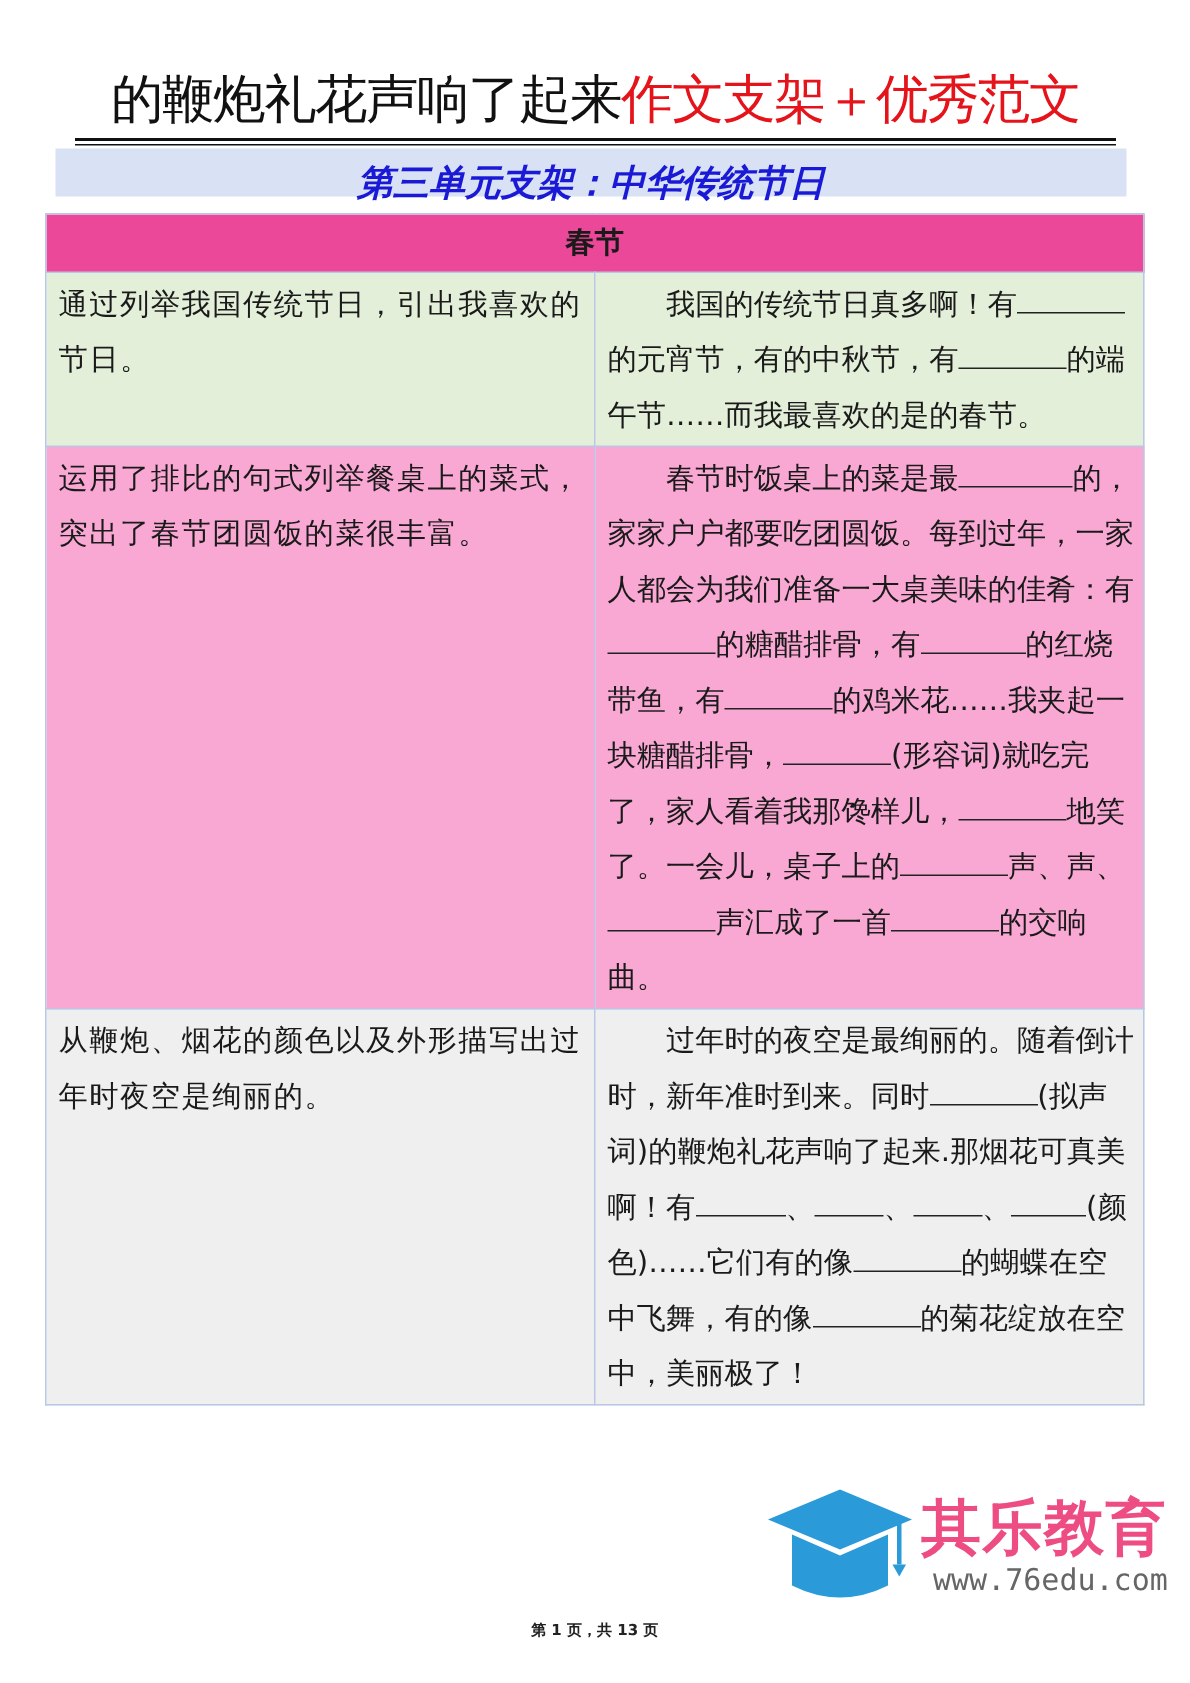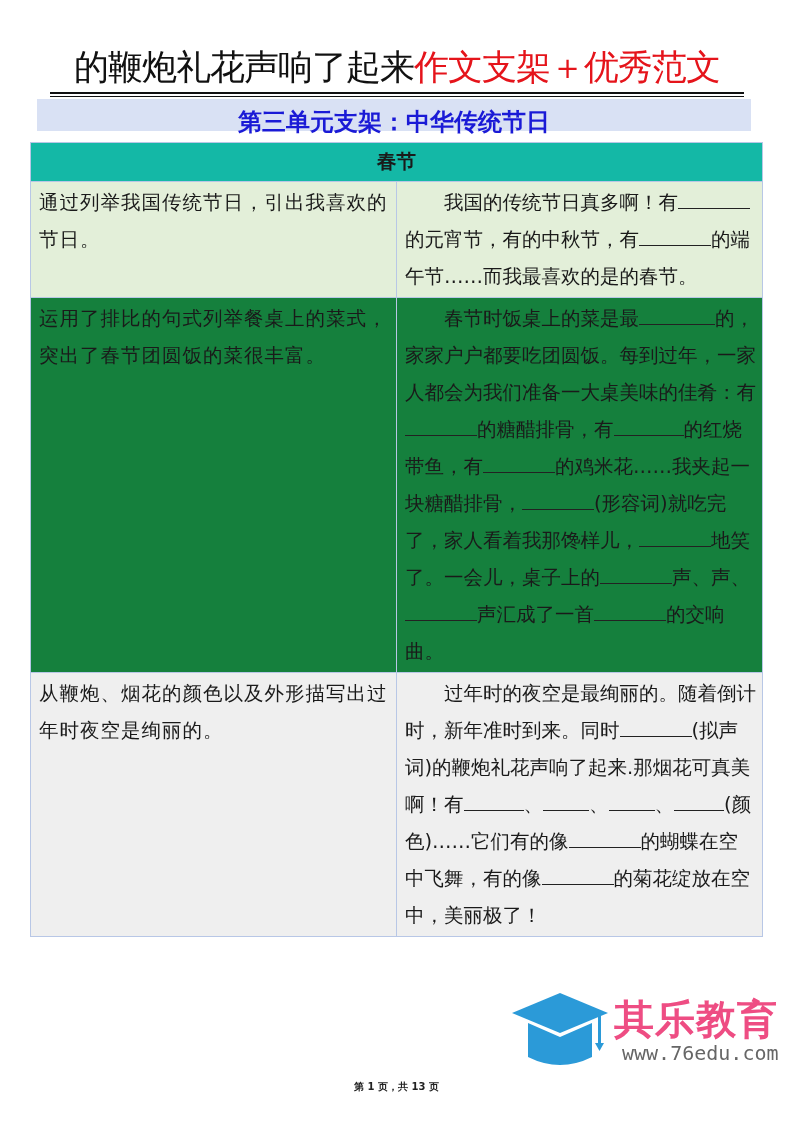--- a/index.html
+++ b/index.html
@@ -4,28 +4,28 @@
 <style>
   html, body { margin:0; padding:0; background:#ffffff; }
   body { width:793px; height:1122px; position:relative; overflow:hidden;
          font-family:"DejaVu Sans", "Liberation Sans", sans-serif; color:#1a1a1a; }
   .title { position:absolute; left:32px; top:44px; width:730px; text-align:center;
            font-size:35px; line-height:46px; letter-spacing:-1px; white-space:nowrap; }
   .title .black { color:#111; }
   .title .red { color:#e5141b; }
   .rule { position:absolute; left:50px; width:694px; height:2px; background:#111; }
   .banner { position:absolute; left:37px; top:99px; width:714px; height:32px; background:#d9e1f4;
-            text-align:center; color:#1a1ad6; font-weight:bold; font-size:24px; line-height:46px; }
+            text-align:center; color:#1a1ad6; font-weight:bold; font-size:24px; line-height:46px;font-style:italic; }
   table { position:absolute; left:30px; top:142px; width:733px; border-collapse:collapse; table-layout:fixed; }
   td { border:1px solid #b8c7e6; vertical-align:top; font-size:19.5px; line-height:37px; padding:2px 6px 2px 8px; }
-  td.head { text-align:center; font-weight:bold; background:#14b8a6; height:34px; line-height:38px; padding:0; }
+  td.head { text-align:center; font-weight:bold; background:#ec4899; height:34px; line-height:38px; padding:0; }
   td.left { width:150px; letter-spacing:1px; }
   .green td { background:#e3efd9; }
   .yellow td { background:#fef2d0; }
-  .peach td { background:#15803d; }
+  .peach td { background:#f9a8d4; }
   .grey td { background:#efefef; }
   p { margin:0; text-indent:2em; }
   .blank { display:inline-block; border-bottom:1.5px solid #222; height:22px; vertical-align:baseline; }
   .footer { position:absolute; left:0; width:793px; top:1080px; text-align:center; font-size:10px; color:#222;font-weight:bold; }
   .logo { position:absolute; left:510px; top:991px; width:283px; height:82px; }
   .logo-cn { position:absolute; left:104px; top:4px; color:#ee4d83; font-weight:bold; font-size:40px; line-height:48px; letter-spacing:1px; }
   .logo-url { position:absolute; left:112px; top:50px; color:#666; font-weight:normal; font-size:20px; line-height:24px; font-family:"DejaVu Sans Mono", monospace; }
 </style>
 </head>
 <body>

